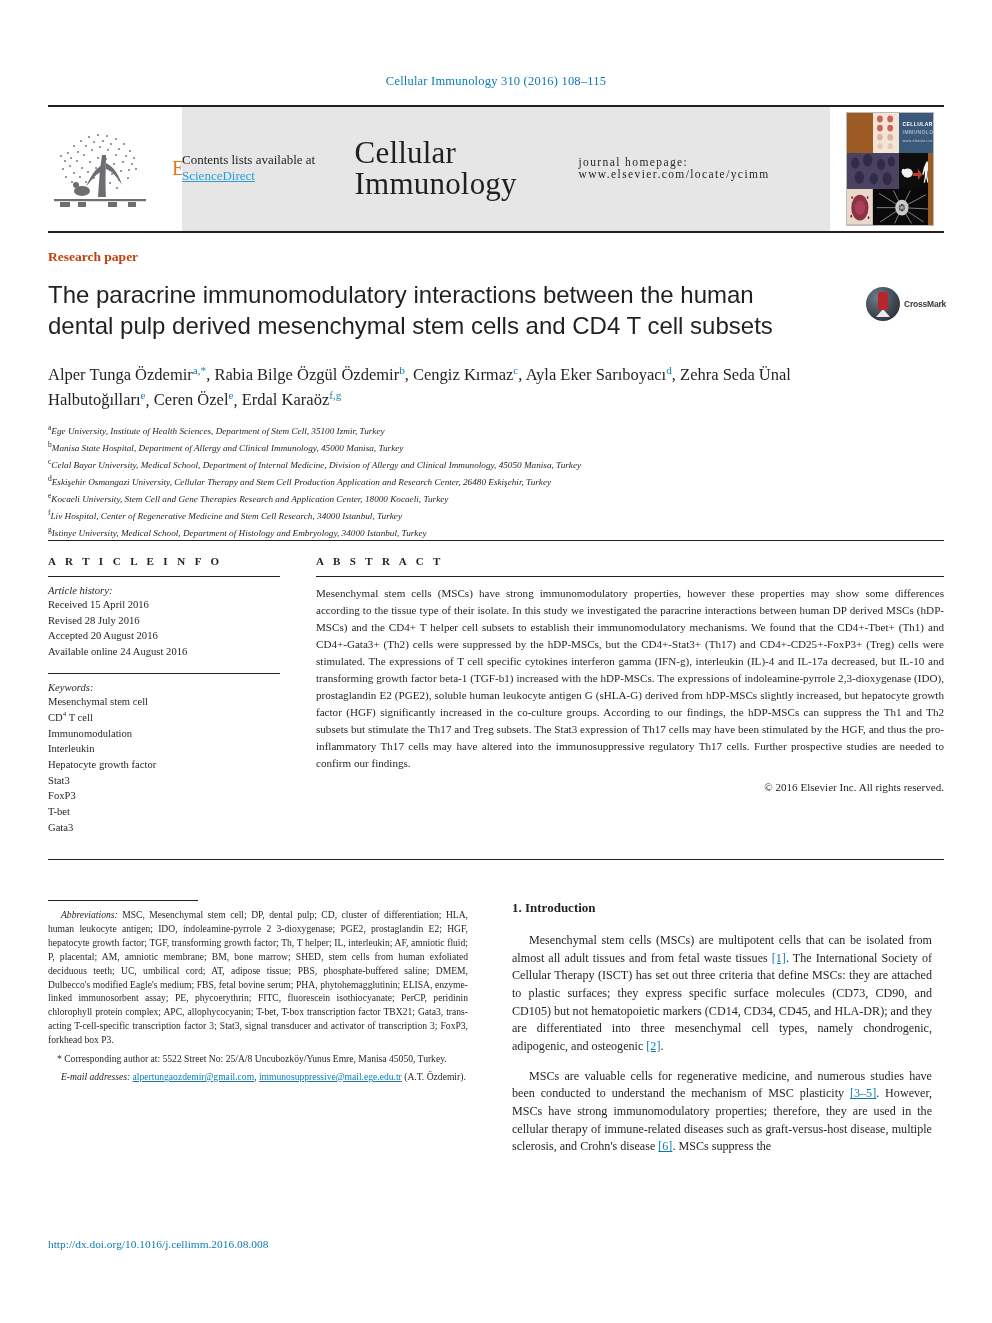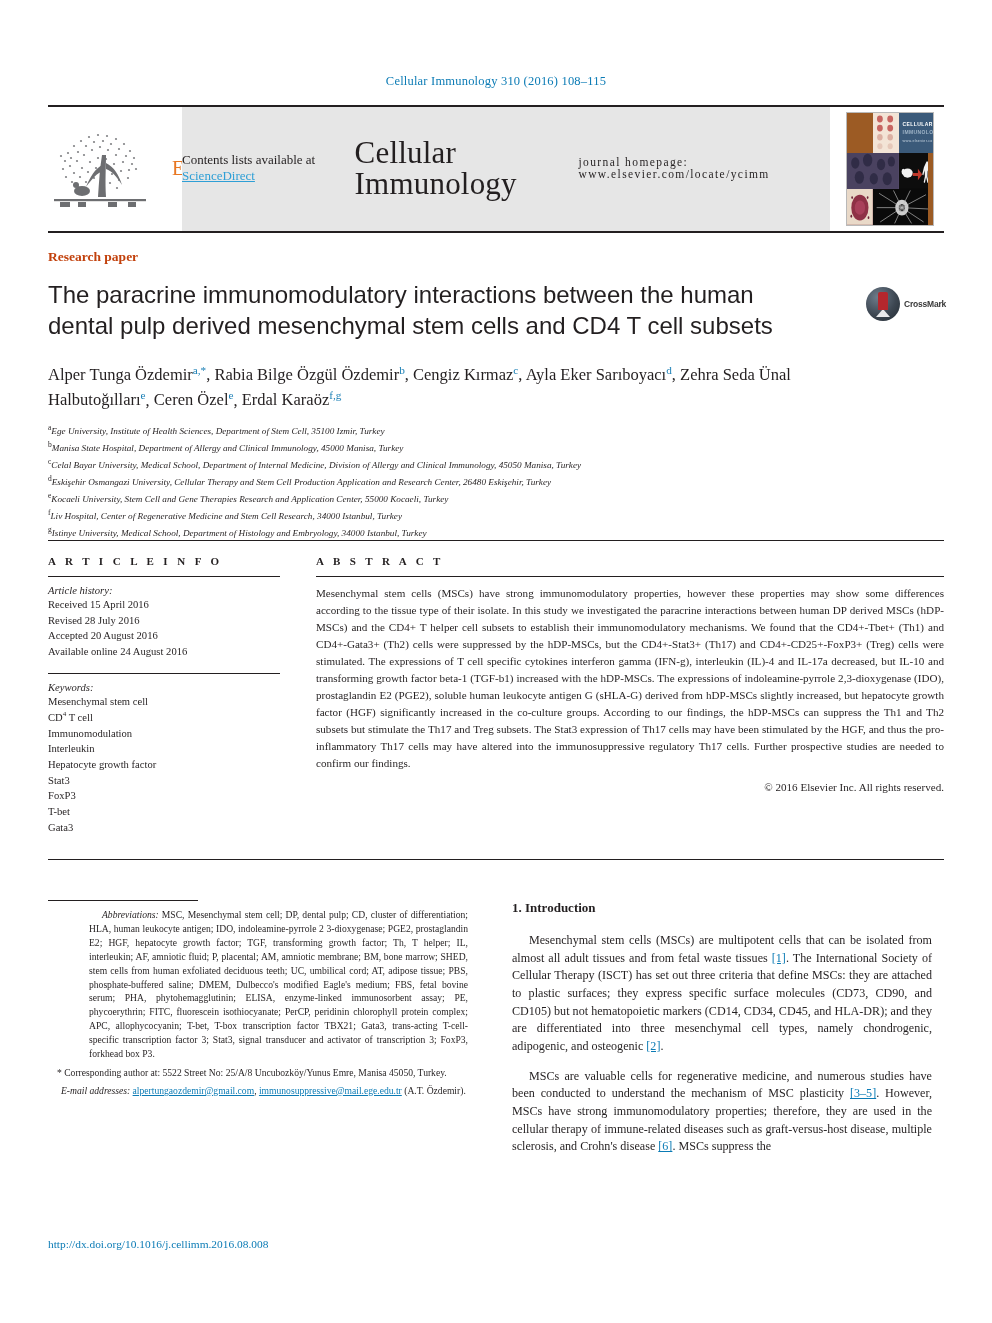--- a/index.html
+++ b/index.html
@@ -340,21 +340,20 @@
     border-top: 0.9px solid #231f20;
     margin-bottom: 7px;
   }
   .footnote {
     font-family: "Liberation Serif", serif;
     font-size: 9.6px;
     line-height: 1.45;
     text-align: justify;
     color: #231f20;
     text-indent: 13px;
-    margin-left: 41px;
   }
   .footnote i { font-style: italic; }
   .footnote-corr {
     font-family: "Liberation Serif", serif;
     font-size: 9.6px;
     line-height: 1.45;
     text-align: justify;
     color: #231f20;
     margin-top: 5px;
     text-indent: 9px;
@@ -613,21 +612,21 @@
       <span><span>Zehra Seda Ünal Halbutoğılları</span><sup class="aff-sup">e</sup></span>,
       <span><span>Ceren Özel</span><sup class="aff-sup">e</sup></span>,
       <span><span>Erdal Karaöz</span><sup class="aff-sup">f,g</sup></span>
     </div>
 
     <div class="affils">
       <div class="affil"><span class="lbl">a</span><span>Ege University, Institute of Health Sciences, Department of Stem Cell, 35100 Izmir, Turkey</span></div>
       <div class="affil"><span class="lbl">b</span><span>Manisa State Hospital, Department of Allergy and Clinical Immunology, 45000 Manisa, Turkey</span></div>
       <div class="affil"><span class="lbl">c</span><span>Celal Bayar University, Medical School, Department of Internal Medicine, Division of Allergy and Clinical Immunology, 45050 Manisa, Turkey</span></div>
       <div class="affil"><span class="lbl">d</span><span>Eskişehir Osmangazi University, Cellular Therapy and Stem Cell Production Application and Research Center, 26480 Eskişehir, Turkey</span></div>
-      <div class="affil"><span class="lbl">e</span><span>Kocaeli University, Stem Cell and Gene Therapies Research and Application Center, 55000 Kocaeli, Turkey</span></div>
+      <div class="affil"><span class="lbl">e</span><span>Kocaeli University, Stem Cell and Gene Therapies Research and Application Center, 18000 Kocaeli, Turkey</span></div>
       <div class="affil"><span class="lbl">f</span><span>Liv Hospital, Center of Regenerative Medicine and Stem Cell Research, 34000 Istanbul, Turkey</span></div>
       <div class="affil"><span class="lbl">g</span><span>Istinye University, Medical School, Department of Histology and Embryology, 34000 Istanbul, Turkey</span></div>
     </div>
   </div>
 
   <div class="band">
     <div class="band-cols">
 
       <div class="col-info">
         <div class="sec-label">A R T I C L E  I N F O</div>

